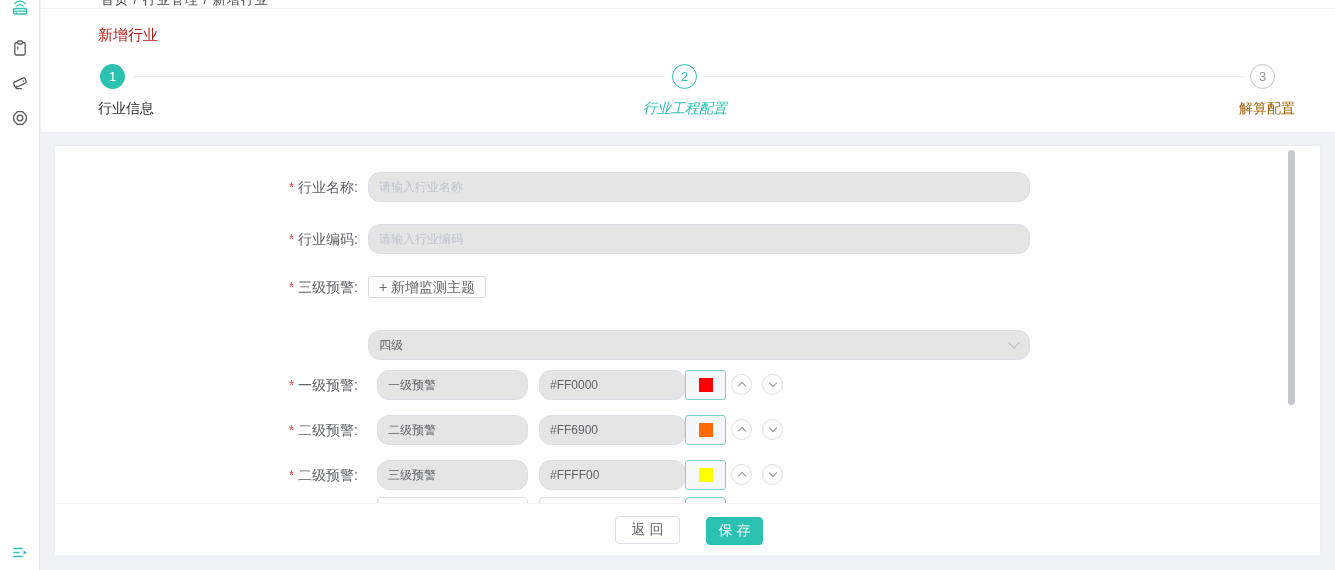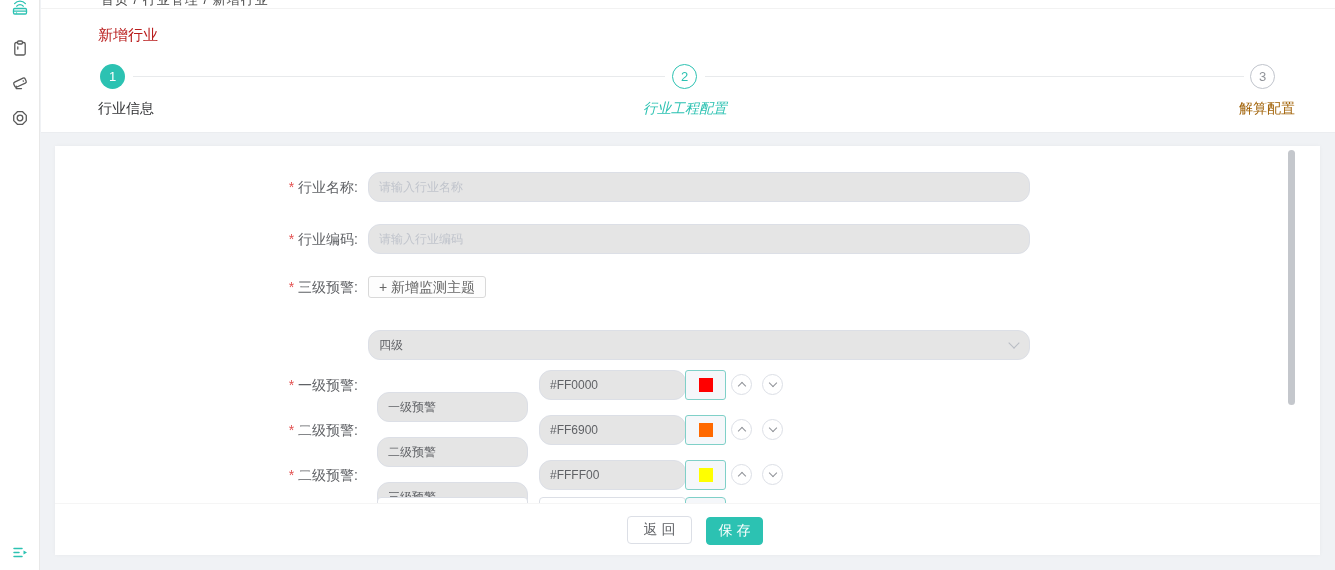--- a/index.html
+++ b/index.html
@@ -50,21 +50,21 @@
   .add-topic-btn { position:absolute; left:313px; top:0; height:22px; padding:0 10px; font-size:14px;
                    color:#666; background:#fdfdfd; border:1px solid #d9d9d9; border-radius:3px;
                    line-height:20px; cursor:pointer; white-space:nowrap; }
 
   .select-wrap { position:absolute; left:313px; width:662px; height:30px; }
   .select-wrap .txt-input { left:0; width:662px; cursor:pointer; }
   .chev { display:inline-block; width:8px; height:8px; border-right:1.5px solid #b8bcc4;
           border-bottom:1.5px solid #b8bcc4; }
   .select-chev { position:absolute; right:12px; top:9px; transform:rotate(45deg); }
 
-  .warn-name { left:322px; width:151px;margin-top:22px; }
+  .warn-name { left:322px; width:151px; }
   .warn-hex  { left:484px; width:147px; }
   .swatch-box { position:absolute; left:630px; top:0; width:41px; height:30px;
                 border:1px solid #7fd0c8; border-radius:3px; background:#f5f7fa;
                 display:flex; align-items:center; justify-content:center; cursor:pointer; }
   .swatch { width:14px; height:14px; }
   .round-btn { position:absolute; top:4px; width:21px; height:21px; border-radius:50%;
                border:1px solid #dcdfe6; background:#fff; display:flex; align-items:center;
                justify-content:center; cursor:pointer; }
   .round-btn .chev { width:6px; height:6px; border-color:#909399; }
   .btn-up { left:676px; } .btn-up .chev { transform:rotate(-135deg); margin-top:3px; }
@@ -76,21 +76,21 @@
                    border-radius:4px; background:#fff; }
   .cut-row .stub.s1 { left:322px; width:151px; }
   .cut-row .stub.s2 { left:484px; width:147px; }
   .cut-row .stub.s3 { left:630px; width:41px; border-color:#7fd0c8; background:#f5f7fa; }
 
   
   .panel-footer { position:absolute; left:0; top:357px; width:100%; height:52px; background:#fff;
                   border-top:1px solid #f5f5f5; }
   .back-btn { position:absolute; left:560px; top:12px; width:65px; height:28px; background:#fff;
               border:1px solid #dcdfe6; border-radius:4px; font-size:14px; color:#606266;
-              cursor:pointer; font-family:inherit;margin-left:12px; }
+              cursor:pointer; font-family:inherit; }
   .save-btn { position:absolute; left:651px; top:13px; width:57px; height:28px; background:#2cc2b2;
               border:1px solid #2cc2b2; border-radius:4px; font-size:14px; color:#fff;
               cursor:pointer; font-family:inherit; }
 
   .scroll-thumb { position:absolute; right:25px; top:4px; width:7px; height:255px;
                   background:#c4c7cc; border-radius:4px; cursor:grab; }
 </style>
 </head>
 <body>
 

